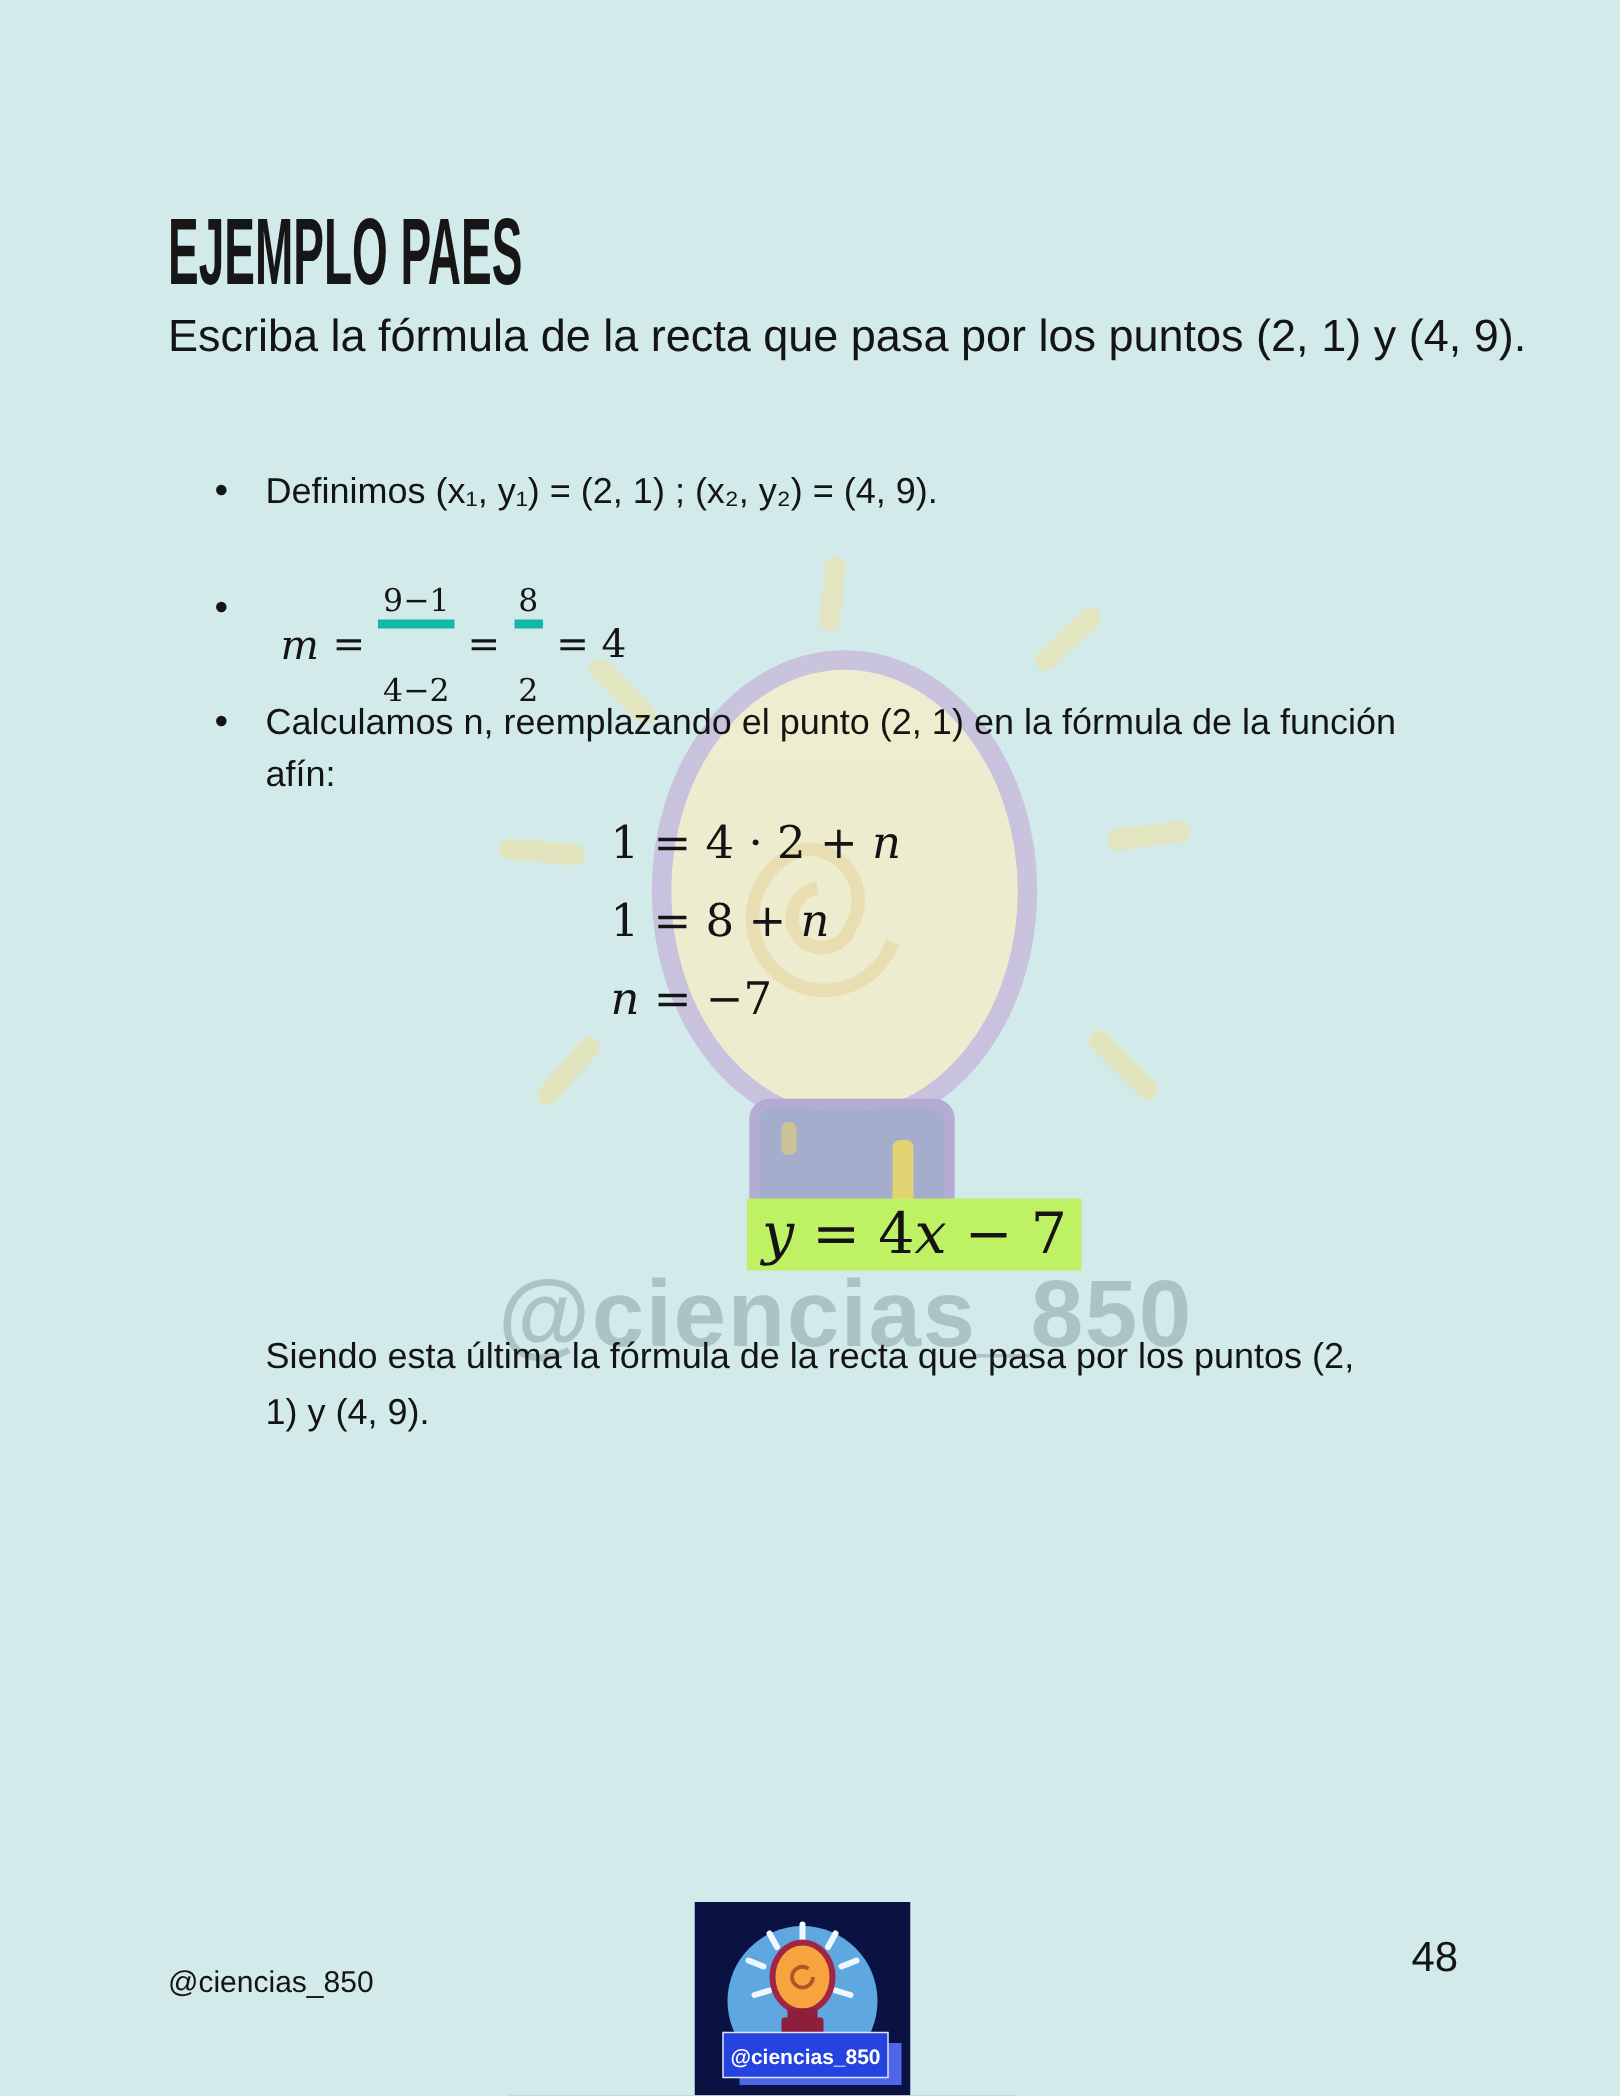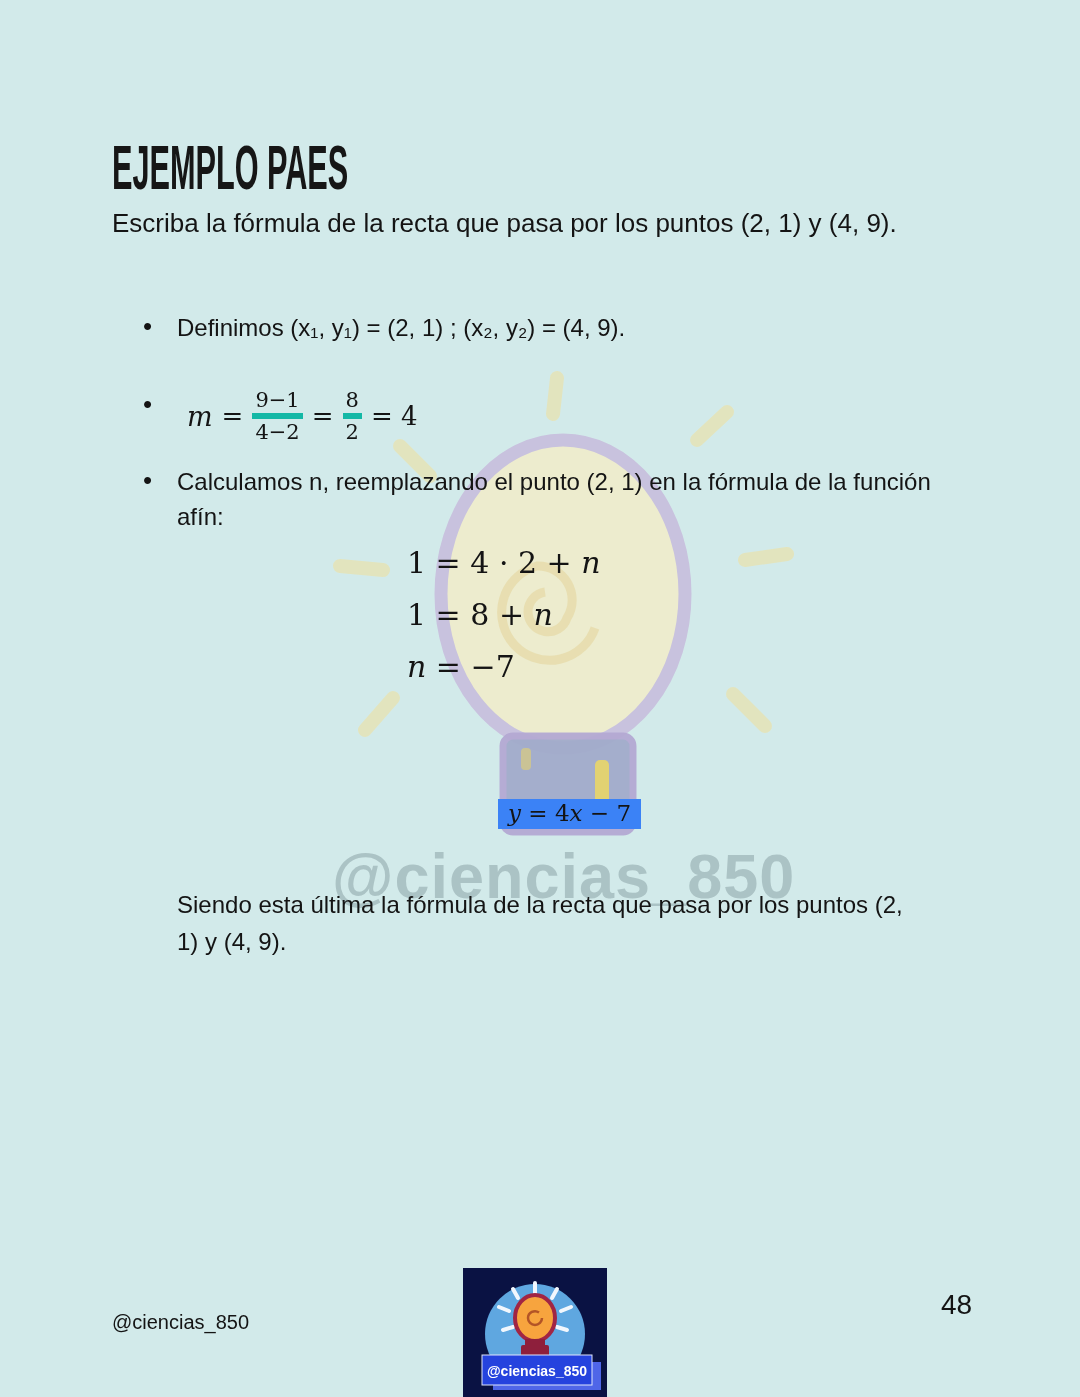--- a/index.html
+++ b/index.html
@@ -14,42 +14,42 @@
     left:332px;top:840px;font-size:63px;font-weight:700;letter-spacing:1px;
     color:#7e9599;opacity:.45;white-space:nowrap;
   }
   
   .content{position:absolute;inset:0;z-index:2;}
   .title{
     position:absolute;left:112px;top:132px;font-size:42px;font-weight:700;
     letter-spacing:0px;transform:scale(.73,1.5);transform-origin:top left;
     white-space:nowrap;color:#161616;
   }
-  .intro{position:absolute;left:112px;top:208px;font-size:26px;white-space:nowrap;}
+  .intro{position:absolute;left:112px;top:208px;font-size:30px;white-space:nowrap;}
   .bullet{position:absolute;font-size:24px;line-height:35px;}
   .bullet::before{
     content:"•";position:absolute;left:-34px;top:-1px;font-size:26px;
   }
   .b1{left:177px;top:310px;white-space:nowrap;}
   .b2{left:177px;top:388px;display:flex;align-items:center;white-space:nowrap;}
   .b3{left:177px;top:464px;width:786px;}
   .b4{left:177px;top:741px;white-space:nowrap;}
   .mvar{font-family:"DejaVu Serif","Liberation Serif",serif;font-style:italic;}
   .b2 .mvar{font-size:27px;margin-left:10px;}
   .b2 .mop{font-size:26px;margin:0 9px;font-family:"DejaVu Serif",serif;}
   .frac{display:inline-flex;flex-direction:column;align-items:center;
         font-family:"DejaVu Serif",serif;font-size:21px;line-height:1.15;}
   .frac .num{border-bottom:6px solid #14b8a6;padding:0 3px 1px;}
-  .frac .den{padding-top:1px;}
+  .frac .den{padding-top:1px;margin-top:28px;}
   .equations{position:absolute;left:407px;top:545px;width:300px;text-align:left;}
   .eqline{font-size:30px;margin-bottom:17px;font-family:"DejaVu Serif",serif;white-space:nowrap;}
   .eqline i{font-family:"DejaVu Serif",serif;}
   .highlight{
-    position:absolute;left:498px;top:799px;background:#3b82f6;
-    padding:1px 10px 3px;font-size:23px;font-family:"DejaVu Serif",serif;
+    position:absolute;left:498px;top:799px;background:#bef264;
+    padding:1px 10px 3px;font-size:38px;font-family:"DejaVu Serif",serif;
     white-space:nowrap;
   }
   .closing{position:absolute;left:177px;top:886px;width:726px;font-size:24px;line-height:37px;}
   
   .handle{position:absolute;left:112px;top:1311px;font-size:20px;}
   .pagenum{position:absolute;left:941px;top:1289px;font-size:28px;}
   .logo{position:absolute;left:463px;top:1268px;width:144px;height:129px;}
 </style>
 </head>
 <body>

